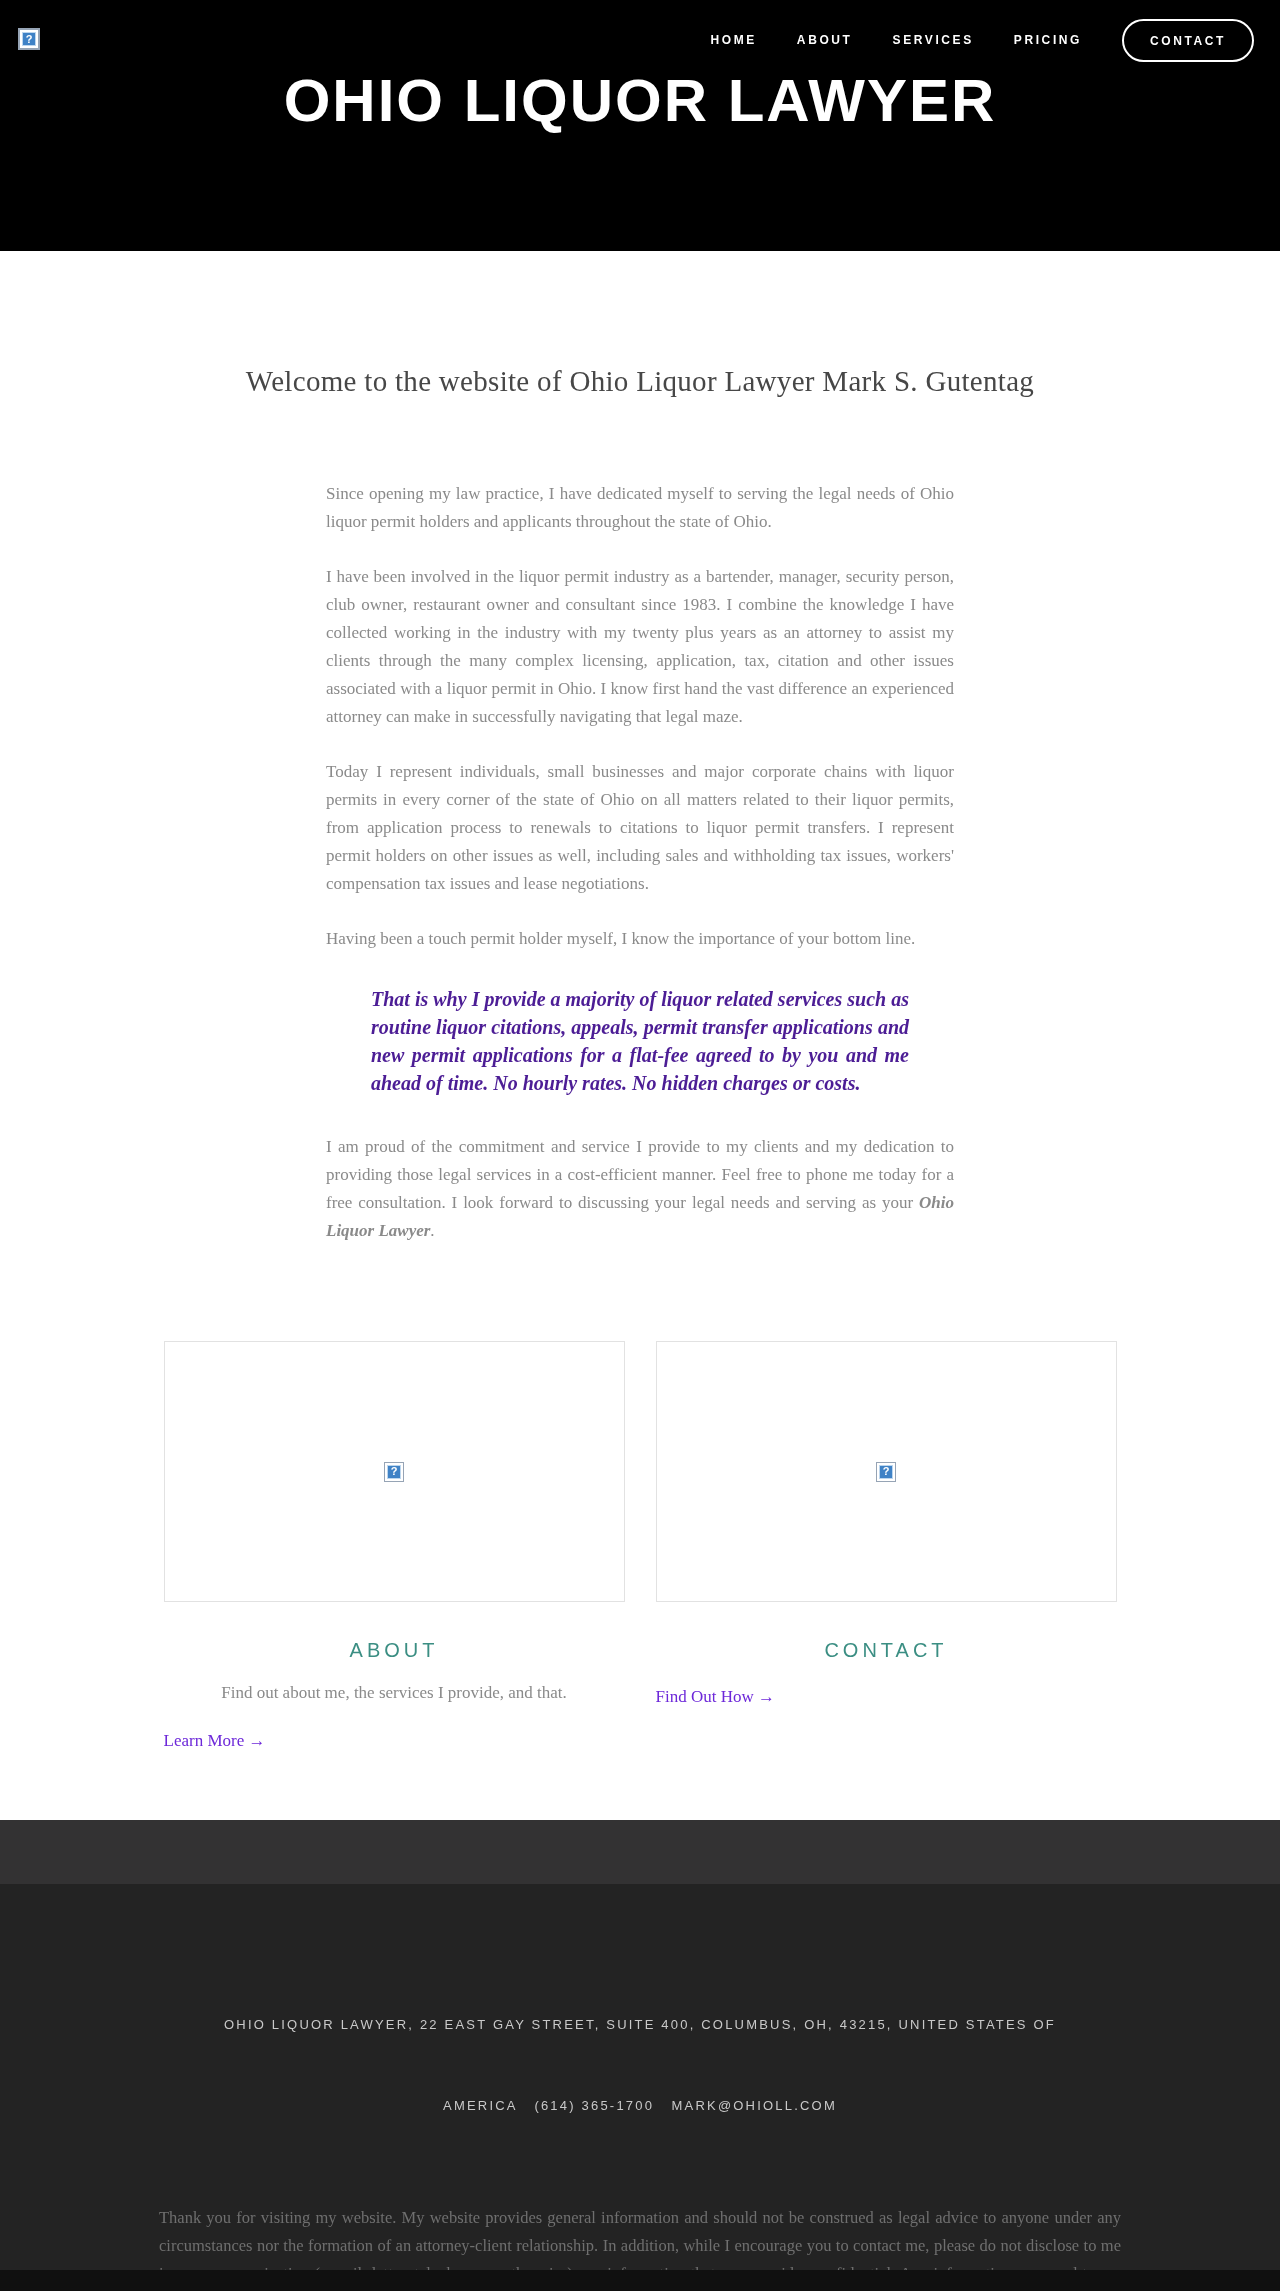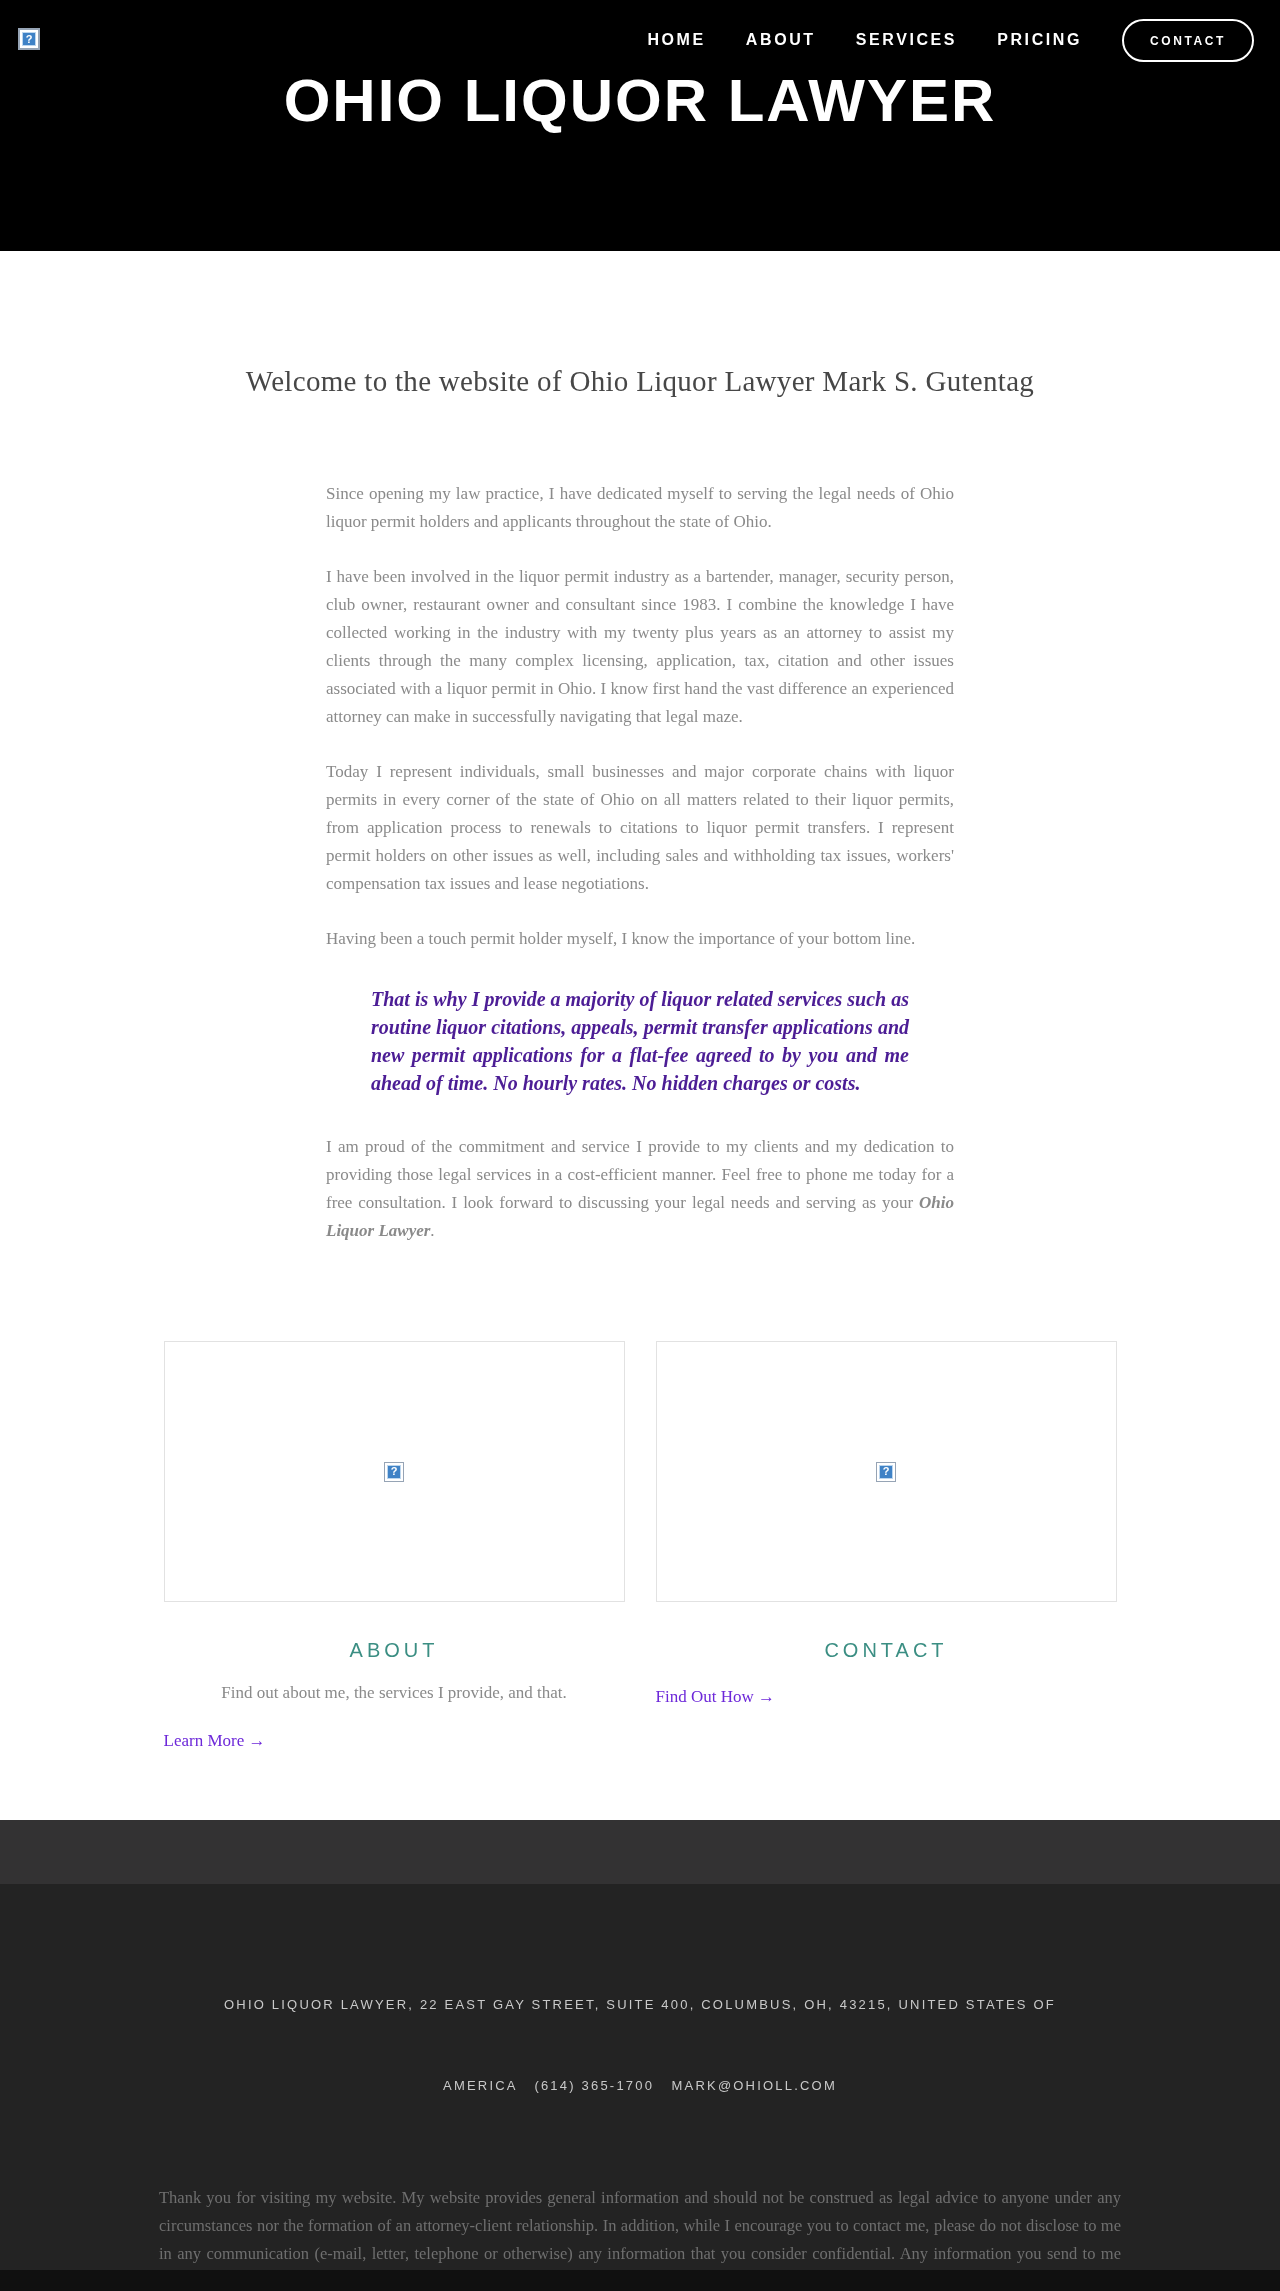--- a/index.html
+++ b/index.html
@@ -12,21 +12,21 @@
 
   
   .site-header { height:251px; background:#000; position:relative; }
   .logo-link { position:absolute; left:18px; top:28px; display:block; }
   .main-nav {
     position:absolute; top:0; right:26px; height:80px;
     display:flex; align-items:center; gap:40px;
     font-family:"Liberation Sans", sans-serif;
   }
   .nav-item {
-    color:#fff; font-size:16px; font-weight:600; letter-spacing:2.6px;
+    color:#fff; font-size:12px; font-weight:600; letter-spacing:2.6px;
     text-decoration:none; cursor:pointer;
   }
   .contact-btn {
     color:#fff; font-size:12px; font-weight:600; letter-spacing:2.6px;
     border:2px solid #fff; border-radius:26px; padding:13px 26px 12px;
     text-decoration:none; cursor:pointer; display:inline-block;
   }
   .site-title {
     position:absolute; top:66px; left:0; width:100%;
     text-align:center; color:#fff;
@@ -82,21 +82,21 @@
     margin:17px 18px 0; text-align:center;
     font-size:17px; line-height:27px; color:#8a8a8a;
   }
   .card-link {
     display:block; margin-top:25px; text-align:left;
     font-size:17px; color:#6d28d9; text-decoration:none; cursor:pointer;
   }
 
   
   .pre-footer { height:64px; background:#333233; }
-  .site-footer { background:#232323; height:407px; padding-top:53px; position:relative; }
+  .site-footer { background:#232323; height:407px; padding-top:73px; position:relative; }
   .footer-address {
     text-align:center; color:#c9c9c9;
     font-family:"Liberation Sans", sans-serif;
     font-size:13px; line-height:27px; letter-spacing:2.2px;
     white-space:pre-wrap;
   }
   .footer-disclaimer {
     width:962px; margin:31px auto 0;
     color:#6f6f6f; font-size:16.5px; line-height:28px; text-align:justify;
   }

